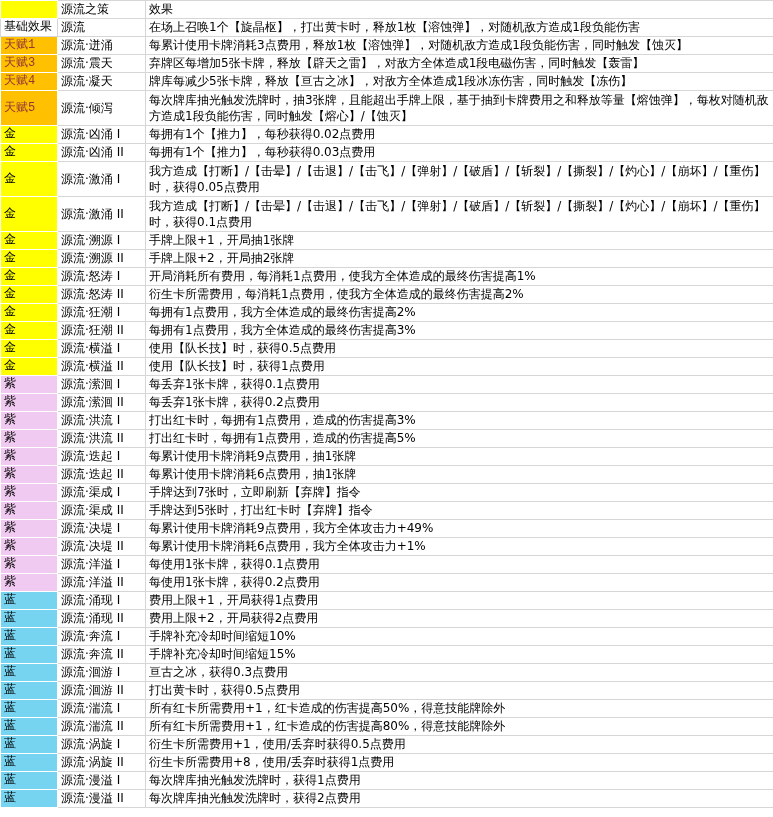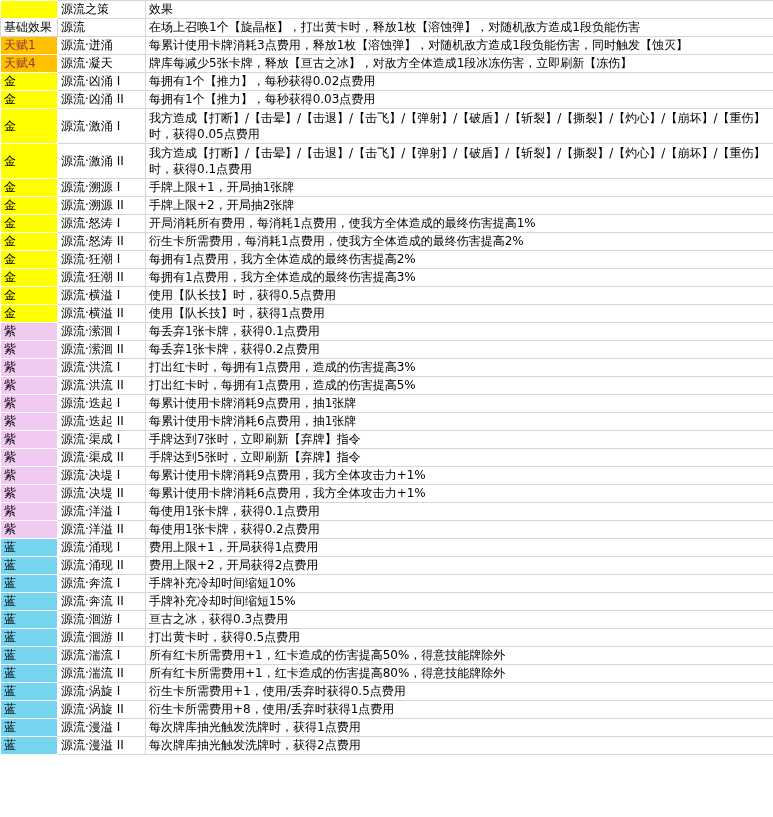--- a/index.html
+++ b/index.html
@@ -34,21 +34,21 @@
     white-space:nowrap;
   }
   .sheet tr.tall td{
     height:34px;
     white-space:normal;
     line-height:16px;
   }
   .sheet col.c-tier{width:57px;}
   .sheet col.c-name{width:88px;}
   .sheet col.c-effect{width:628px;}
-  td.tier{border-color:#ffffff;}
+  td.tier{border-color:#ffffff;font-family:Liberation Mono, monospace;}
   td.tier.header{background:var(--header_bg);}
   td.tier.base{background:#ffffff;border-color:var(--grid);}
   td.tier.talent{background:var(--talent_bg);color:var(--talent_text);margin-top:28px;}
   td.tier.gold{background:var(--gold_bg);}
   td.tier.purple{background:var(--purple_bg);}
   td.tier.blue{background:var(--blue_bg);}
   td.name,td.effect{background:#ffffff;}
 </style>
 </head>
 <body>
@@ -71,23 +71,33 @@
         <td class="tier base">基础效果</td>
         <td class="name">源流</td>
         <td class="effect">在场上召唤1个【旋晶枢】，打出黄卡时，释放1枚【溶蚀弹】，对随机敌方造成1段负能伤害</td>
       </tr>
       <tr>
         <td class="tier talent">天赋1</td>
         <td class="name">源流·迸涌</td>
         <td class="effect">每累计使用卡牌消耗3点费用，释放1枚【溶蚀弹】，对随机敌方造成1段负能伤害，同时触发【蚀灭】</td>
       </tr>
       <tr>
+        <td class="tier talent">天赋3</td>
+        <td class="name">源流·震天</td>
+        <td class="effect">弃牌区每增加5张卡牌，释放【辟天之雷】，对敌方全体造成1段电磁伤害，同时触发【轰雷】</td>
+      </tr>
+      <tr>
         <td class="tier talent">天赋4</td>
         <td class="name">源流·凝天</td>
-        <td class="effect">牌库每减少5张卡牌，释放【亘古之冰】，对敌方全体造成1段冰冻伤害，立即刷新【冻伤】</td>
+        <td class="effect">牌库每减少5张卡牌，释放【亘古之冰】，对敌方全体造成1段冰冻伤害，同时触发【冻伤】</td>
+      </tr>
+      <tr class="tall">
+        <td class="tier talent">天赋5</td>
+        <td class="name">源流·倾泻</td>
+        <td class="effect">每次牌库抽光触发洗牌时，抽3张牌，且能超出手牌上限，基于抽到卡牌费用之和释放等量【熔蚀弹】，每枚对随机敌方造成1段负能伤害，同时触发【熔心】/【蚀灭】</td>
       </tr>
       <tr>
         <td class="tier gold">金</td>
         <td class="name">源流·凶涌 I</td>
         <td class="effect">每拥有1个【推力】，每秒获得0.02点费用</td>
       </tr>
       <tr>
         <td class="tier gold">金</td>
         <td class="name">源流·凶涌 II</td>
         <td class="effect">每拥有1个【推力】，每秒获得0.03点费用</td>
@@ -173,26 +183,26 @@
         <td class="effect">每累计使用卡牌消耗6点费用，抽1张牌</td>
       </tr>
       <tr>
         <td class="tier purple">紫</td>
         <td class="name">源流·渠成 I</td>
         <td class="effect">手牌达到7张时，立即刷新【弃牌】指令</td>
       </tr>
       <tr>
         <td class="tier purple">紫</td>
         <td class="name">源流·渠成 II</td>
-        <td class="effect">手牌达到5张时，立即刷新【弃牌】指令</td>
+        <td class="effect">手牌达到5张时，打出红卡时【弃牌】指令</td>
       </tr>
       <tr>
         <td class="tier purple">紫</td>
         <td class="name">源流·决堤 I</td>
-        <td class="effect">每累计使用卡牌消耗9点费用，我方全体攻击力+1%</td>
+        <td class="effect">每累计使用卡牌消耗9点费用，我方全体攻击力+49%</td>
       </tr>
       <tr>
         <td class="tier purple">紫</td>
         <td class="name">源流·决堤 II</td>
         <td class="effect">每累计使用卡牌消耗6点费用，我方全体攻击力+1%</td>
       </tr>
       <tr>
         <td class="tier purple">紫</td>
         <td class="name">源流·洋溢 I</td>
         <td class="effect">每使用1张卡牌，获得0.1点费用</td>

